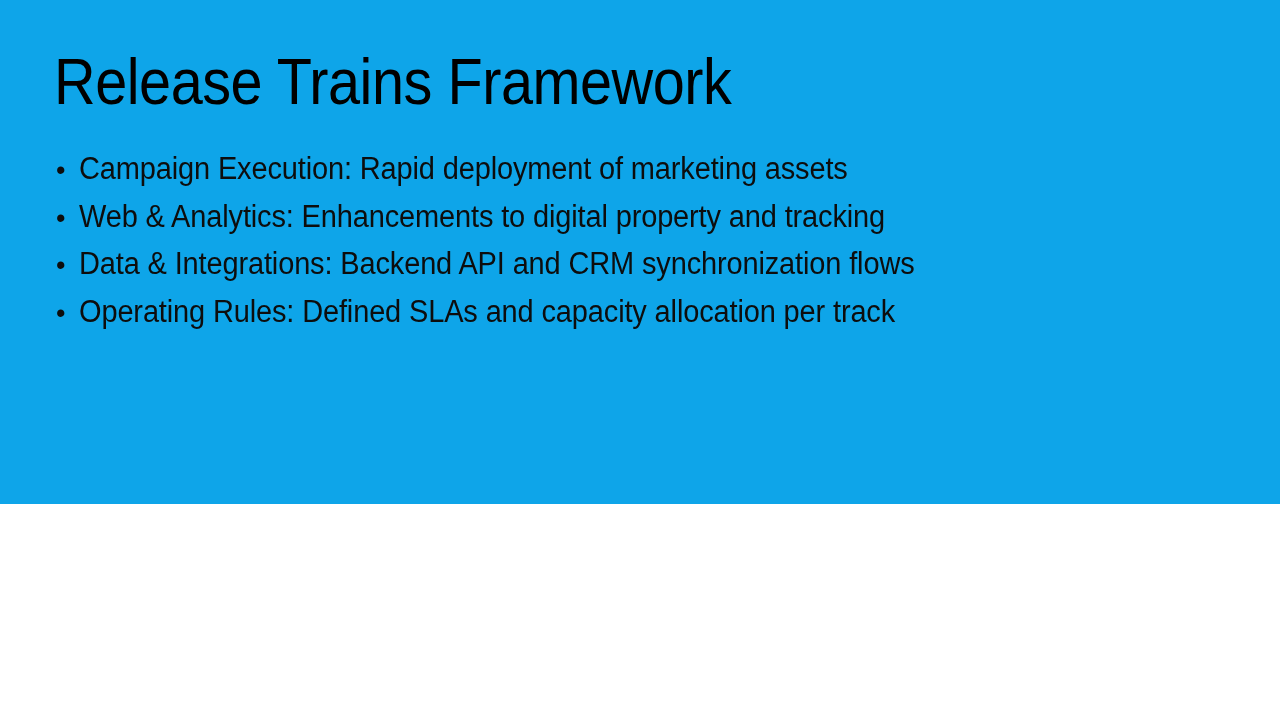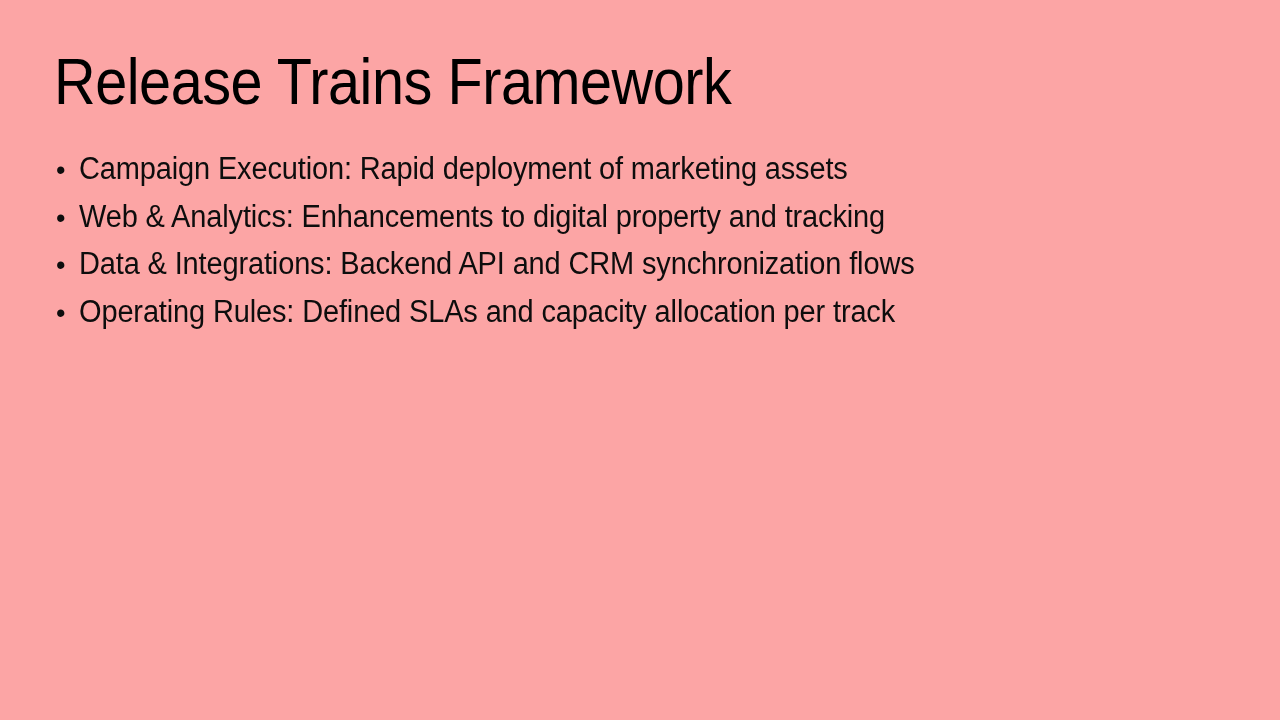--- a/index.html
+++ b/index.html
@@ -11,22 +11,22 @@
     width: 1280px;
     height: 720px;
     background: #ffffff;
     font-family: "Liberation Sans", "DejaVu Sans", sans-serif;
     overflow: hidden;
   }
 
   .slide {
     position: relative;
     width: 1280px;
-    height: 720px;
-    background: #fca5a5;
+    height: 504px;
+    background: #0ea5e9;
     box-sizing: border-box;
   }
 
   .slide-title {
     position: absolute;
     left: 54px;
     top: 48px;
     width: 1180px;
     margin: 0;
     font-family: "Liberation Sans", "DejaVu Sans", sans-serif;

